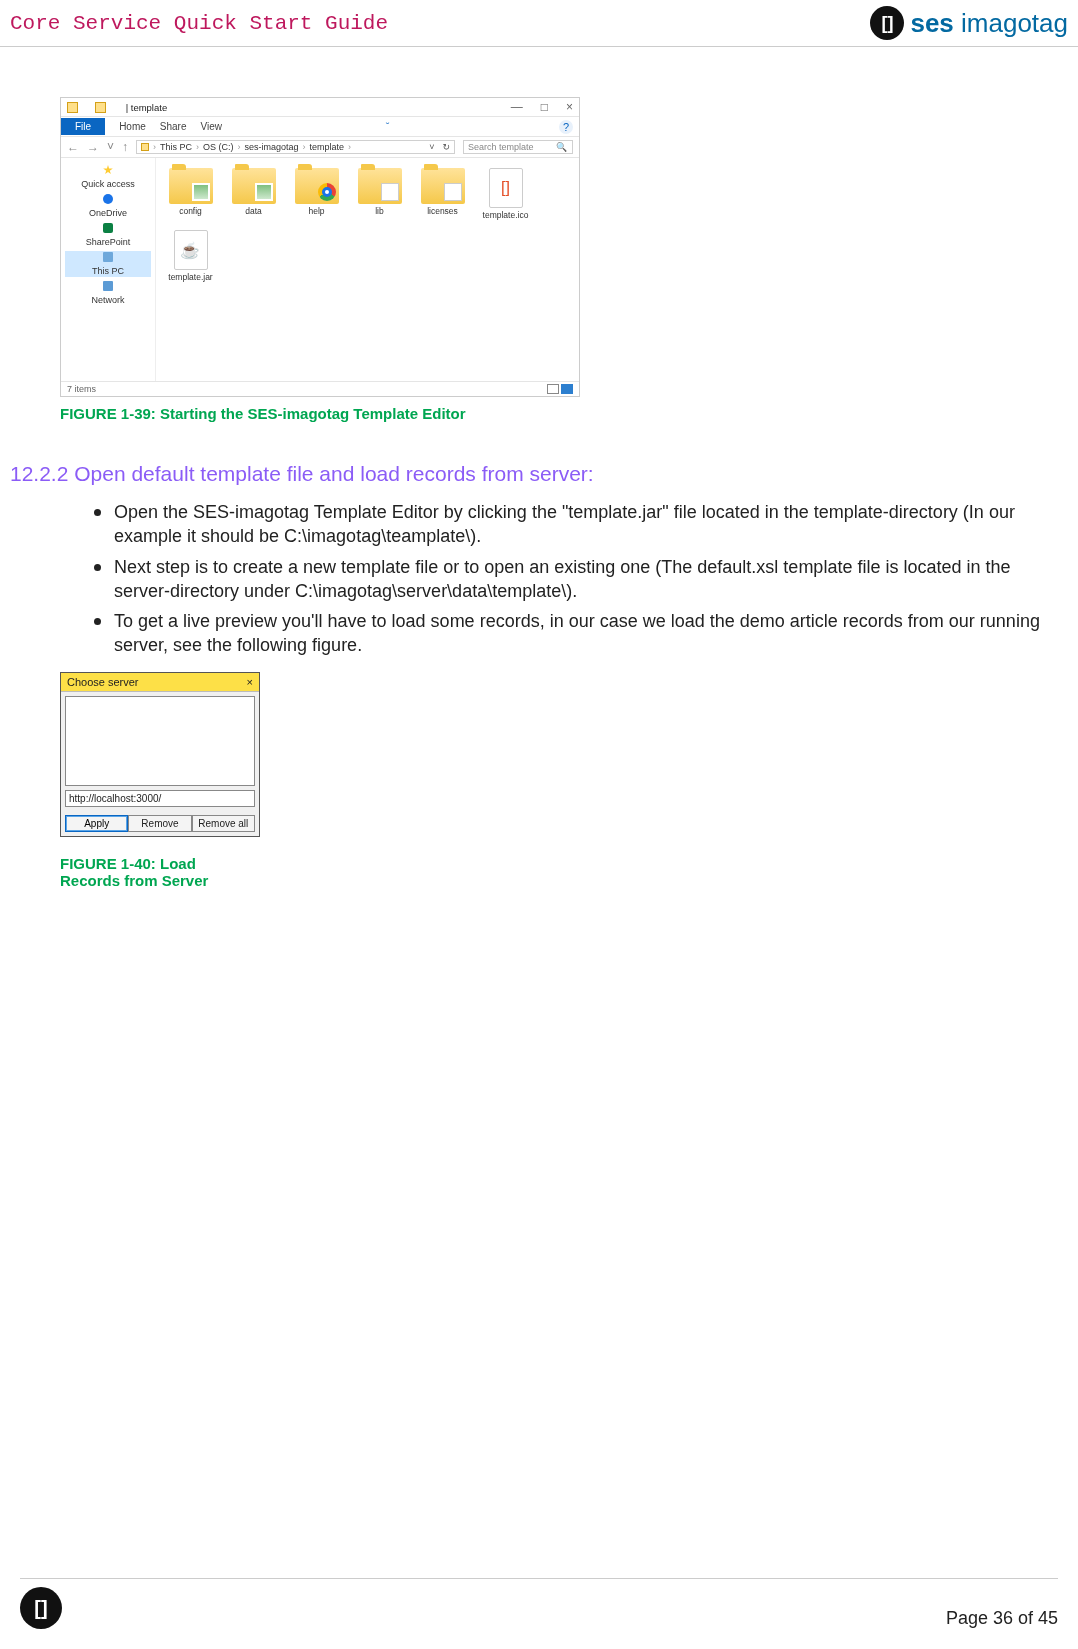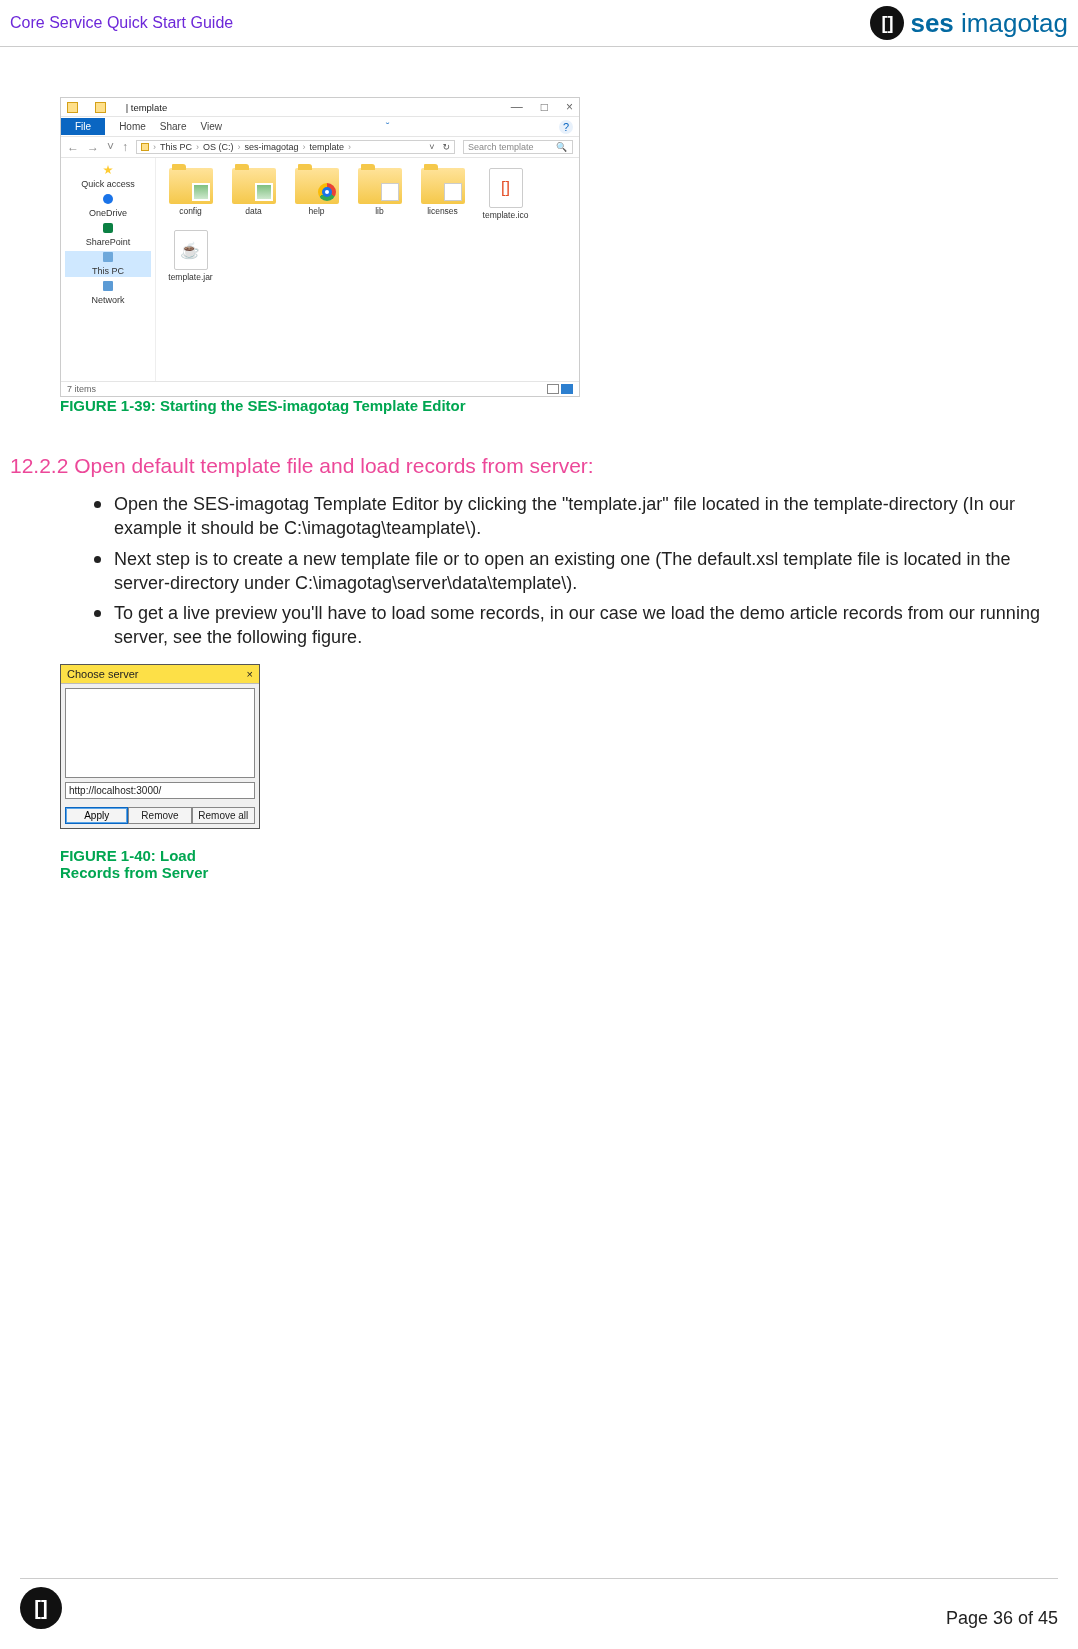--- a/index.html
+++ b/index.html
@@ -18,22 +18,23 @@
   }
   
   .header {
     display: flex;
     justify-content: space-between;
     align-items: center;
     padding: 6px 10px 6px 10px;
     border-bottom: 1px solid #ccc;
   }
   .header-title {
-    font-size: 16px;
-    color: #6d28d9;
+    font-size: 21px;
+    color: #be185d;
+    font-family: Liberation Mono, monospace;
   }
   .brand {
     display: flex;
     align-items: center;
     gap: 6px;
   }
   .brand-circle {
     width: 34px; height: 34px; border-radius: 50%;
     background: #111; display: flex; align-items: center; justify-content: center;
     color: #fff; font-weight: bold; font-size: 18px;
@@ -125,26 +126,26 @@
   .file-ic.java { color:#4a6da7; }
   .ex-status {
     border-top: 1px solid #e5e5e5; padding: 2px 6px; font-size: 9px; color: #666;
     display: flex; justify-content: space-between; align-items: center;
   }
   .ex-view { display:flex; gap:2px; }
   .ex-view div { width:12px; height:10px; border:1px solid #888; }
   .ex-view .sel2 { background:#2d7fcf; border-color:#2d7fcf; }
 
   .fig-caption {
-    color: #00a651; font-weight: bold; font-size: 15px; 
+    color: #00a651; font-weight: bold; font-size: 15px; margin-top: 8px;
   }
 
   
   .sec-heading {
-    font-size: 21px; color: #ec4899; margin: 40px 0 14px 10px;
+    font-size: 21px; color: #8b5cf6; margin: 40px 0 14px 10px;
   }
   .bullets {
     margin: 0 30px 0 90px; padding: 0; list-style: none;
   }
   .bullets li {
     position: relative; padding-left: 24px; margin-bottom: 6px;
     font-size: 18px; line-height: 1.35;
   }
   .bullets li::before {
     content: ''; position: absolute; left: 4px; top: 9px;

